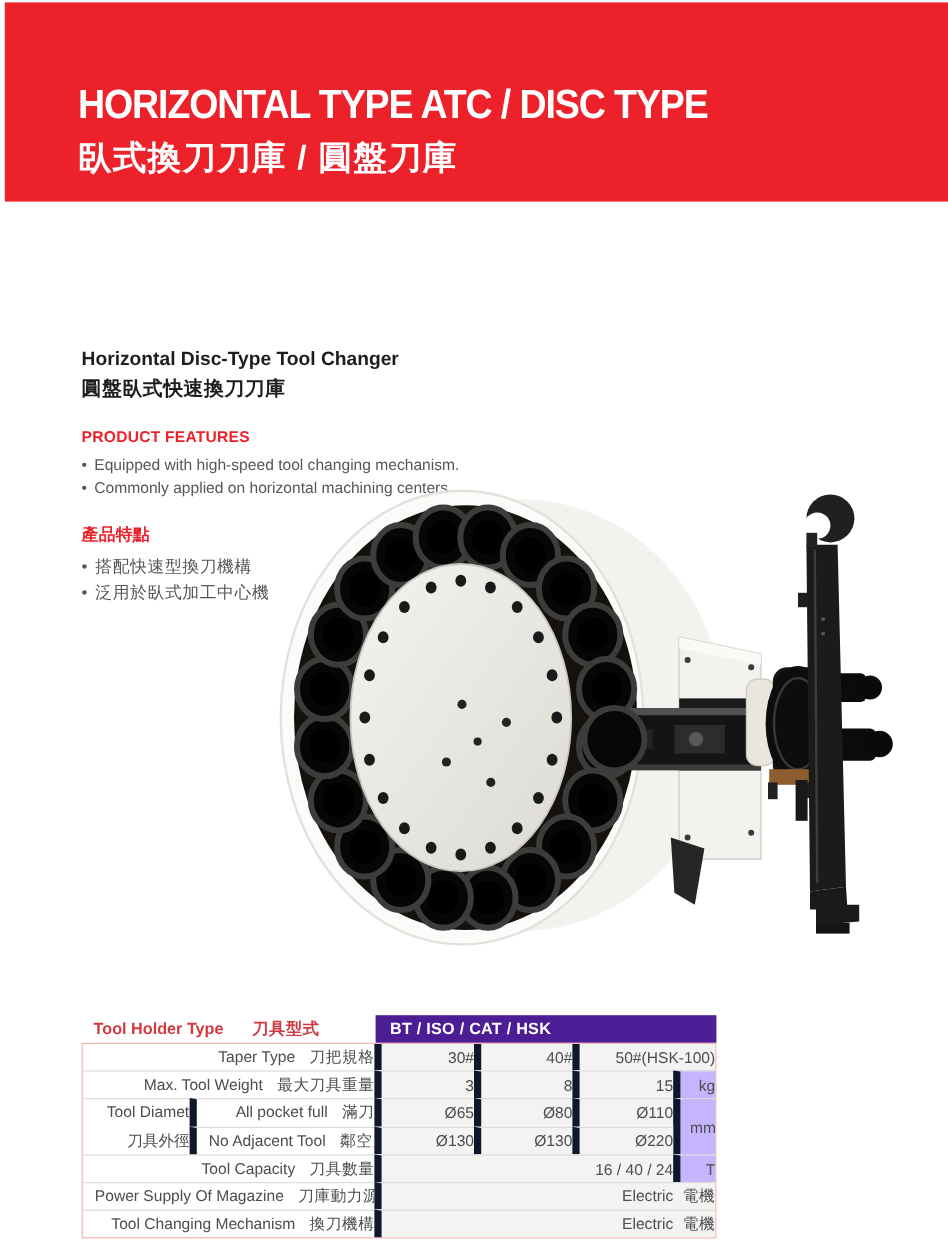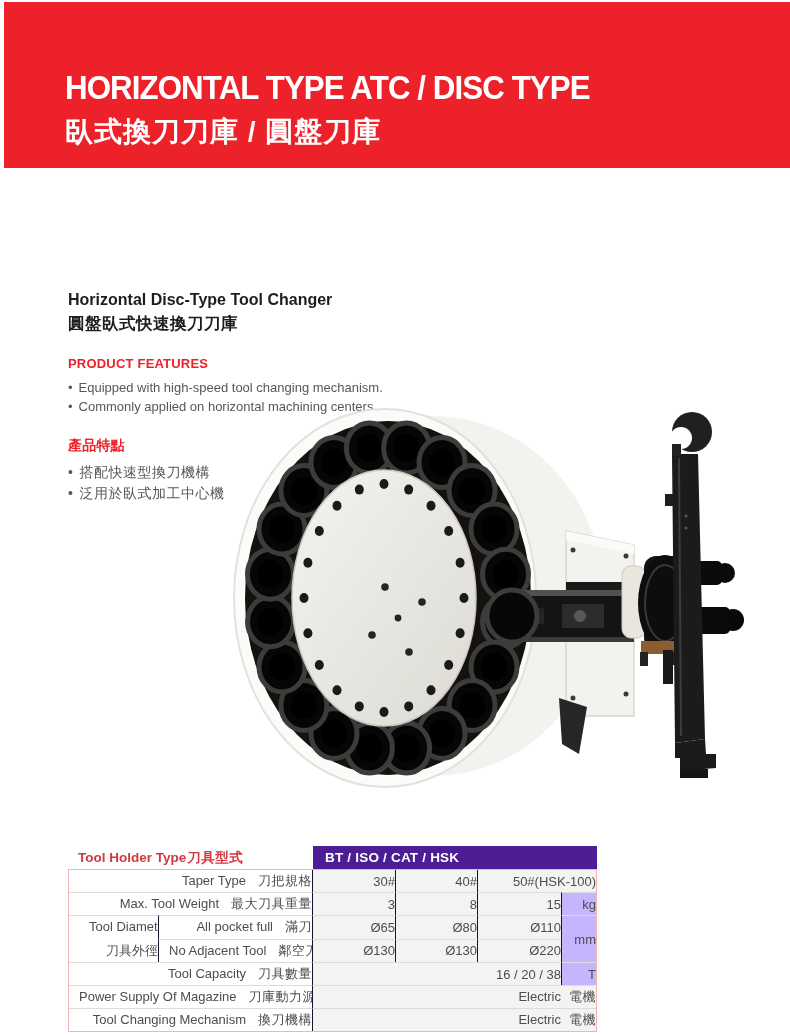--- a/index.html
+++ b/index.html
@@ -20,29 +20,29 @@
   .feat-list{margin-top:7px;}
   .feat-item{font-size:13px;color:#565759;line-height:19px;display:flex;}
   .feat-item .bullet{margin-right:6px;}
   .feat-item.zh{font-size:14px;line-height:21px;letter-spacing:.5px;}
   
   .photo{position:absolute;left:228px;top:398px;width:556px;height:400px;}
   
   .spec-head{position:absolute;left:68px;top:846px;width:529px;height:23px;display:flex;}
   .spec-head .lab{width:245px;display:flex;align-items:center;background:#fff;}
   .spec-head .lab .en{font-size:13.5px;font-weight:bold;color:#d13940;padding-left:10px;}
-  .spec-head .lab .zh{font-size:13.5px;font-weight:bold;color:#d13940;margin-left:1px;letter-spacing:.5px;}
+  .spec-head .lab .zh{font-size:13.5px;font-weight:bold;color:#d13940;margin-left:24px;letter-spacing:.5px;}
   .spec-head .band{width:284px;background:#4c1d95;color:#fff;font-size:13.5px;font-weight:bold;
                    display:flex;align-items:center;padding-left:12px;box-sizing:border-box;letter-spacing:.2px;}
   .spec-body{position:absolute;left:68px;top:869px;border:1px solid #f0b5b2;}
   table.spec{border-collapse:separate;border-spacing:0;table-layout:fixed;width:527px;text-align:right;}
   table.spec td{height:22px;font-size:13px;color:#4c4d4f;padding:0 0 0 10px;vertical-align:middle;
                 overflow:hidden;white-space:nowrap;}
   table.spec td.bt{border-top:1px solid #dcdcdc;}
-  table.spec td.bl{border-left:1px solid #0f172a;}
+  table.spec td.bl{border-left:6px solid #0f172a;}
   table.spec td.val{background:#f3f3f2;}
   table.spec td.unit{background:#c4b5fd;padding-left:8px;color:#4c4d4f;margin-left:40px;}
   table.spec .zh{margin-left:12px;letter-spacing:.5px;}
   td.dialab{padding:0;}
   .dialab-in{display:flex;flex-direction:column;justify-content:space-between;height:46px;padding:0 0 0 10px;}
   .dialab-in span{line-height:22px;}
 </style>
 </head>
 <body>
 
@@ -281,21 +281,21 @@
           <span>No Adjacent Tool</span><span class="zh">鄰空刀</span>
         </td>
         <td class="val bl bt">Ø130</td>
         <td class="val bl bt">Ø130</td>
         <td class="val bl bt">Ø220</td>
       </tr>
       <tr>
         <td colspan="2" class="bt">
           <span>Tool Capacity</span><span class="zh">刀具數量</span>
         </td>
-        <td colspan="3" class="val bl bt">16 / 20 / 38</td>
+        <td colspan="3" class="val bl bt">16 / 40 / 24</td>
         <td class="unit bl bt">T</td>
       </tr>
       <tr>
         <td colspan="2" class="bt">
           <span>Power Supply Of Magazine</span><span class="zh">刀庫動力源</span>
         </td>
         <td colspan="4" class="val bl bt">
           <span>Electric</span><span class="zh" style="margin-left:8px">電機</span>
         </td>
       </tr>

